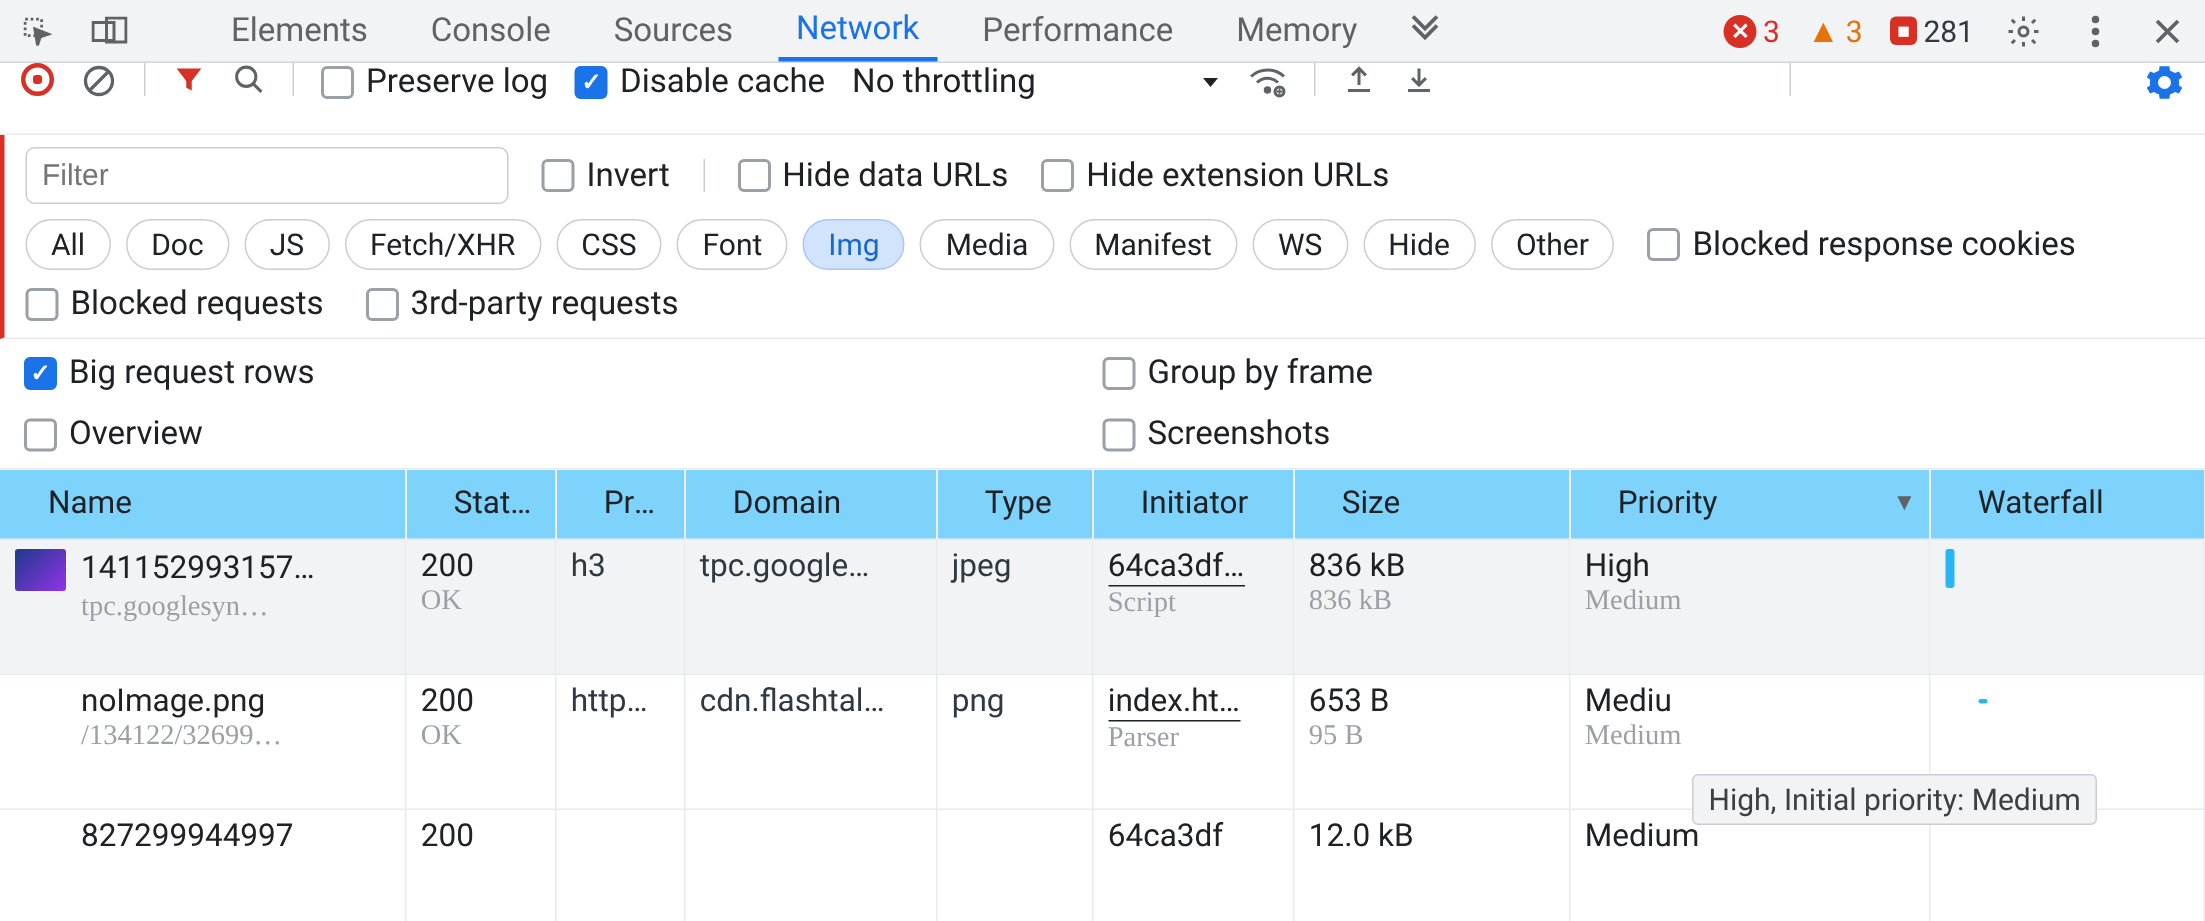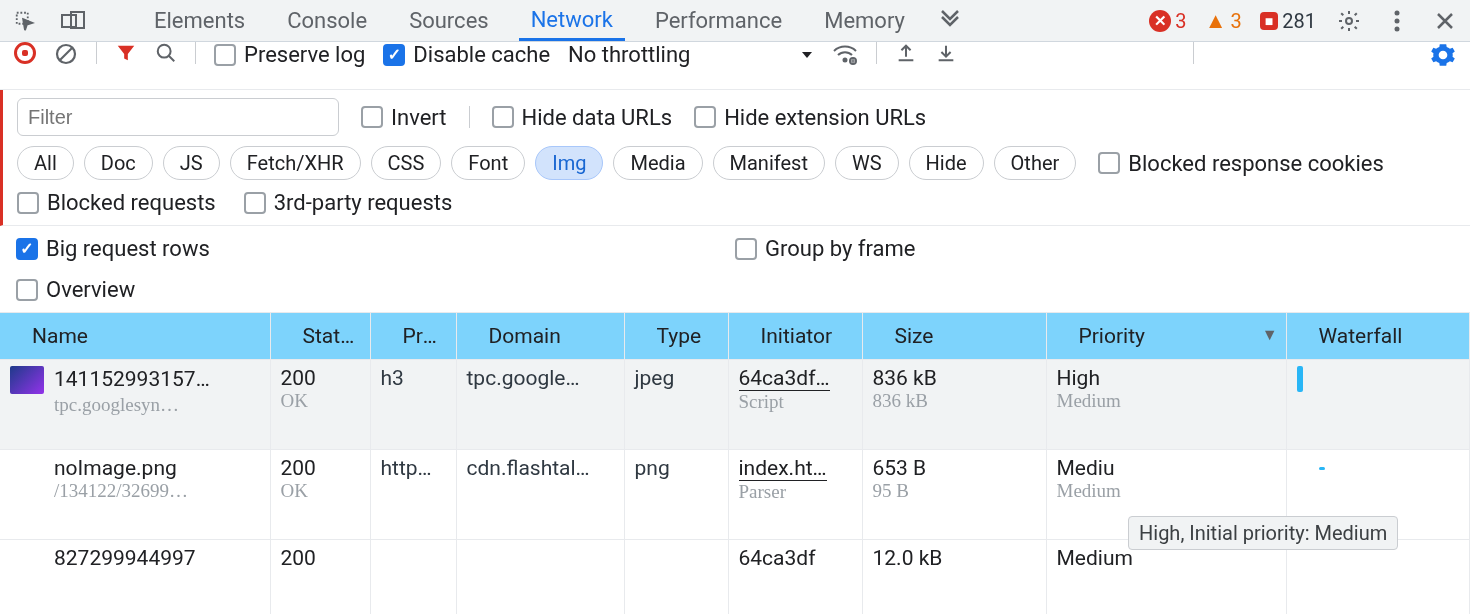--- a/index.html
+++ b/index.html
@@ -329,20 +329,24 @@
     </label>
     <label class="chk">
       <span class="chkbox"></span>
       <span>Overview</span>
     </label>
   </div>
   <div class="opts-col">
     <label class="chk">
       <span class="chkbox"></span>
       <span>Group by frame</span>
+    </label>
+    <label class="chk">
+      <span class="chkbox"></span>
+      <span>Screenshots</span>
     </label>
   </div>
 </div>
 
 <table class="tbl">
   <colgroup>
     <col style="width:270px">
       <col style="width:100px">
       <col style="width:86px">
     <col style="width:168px">

